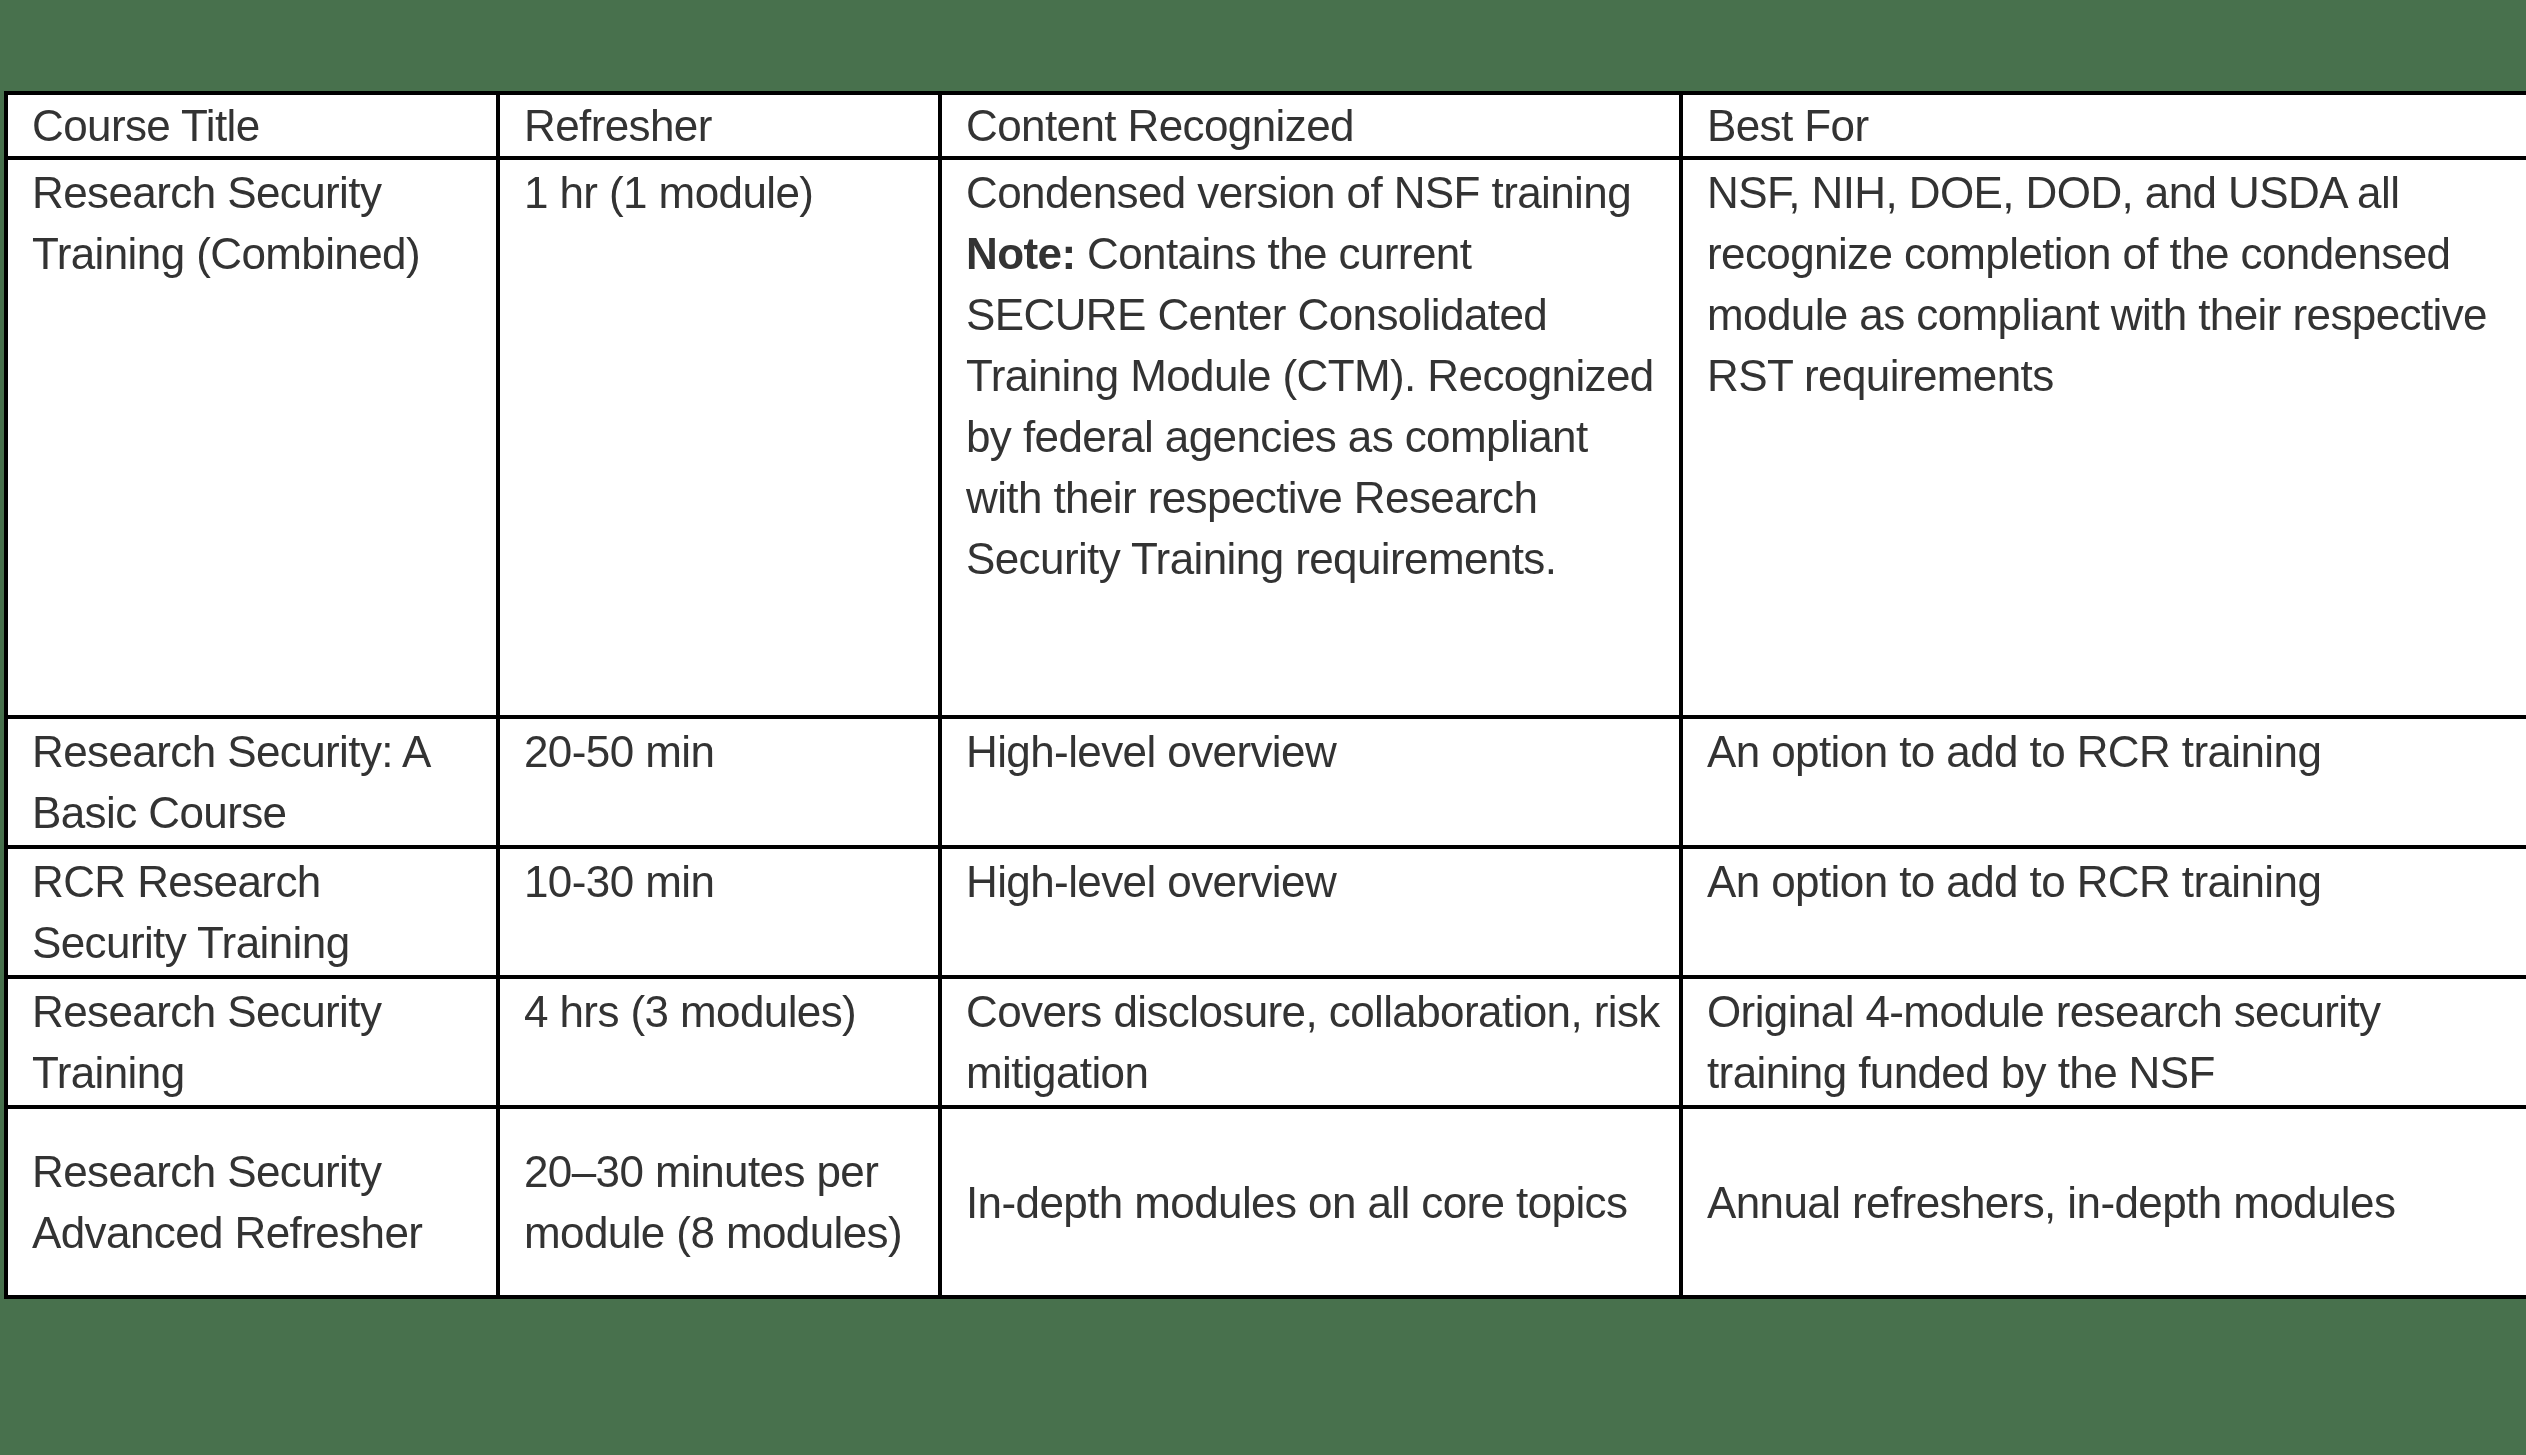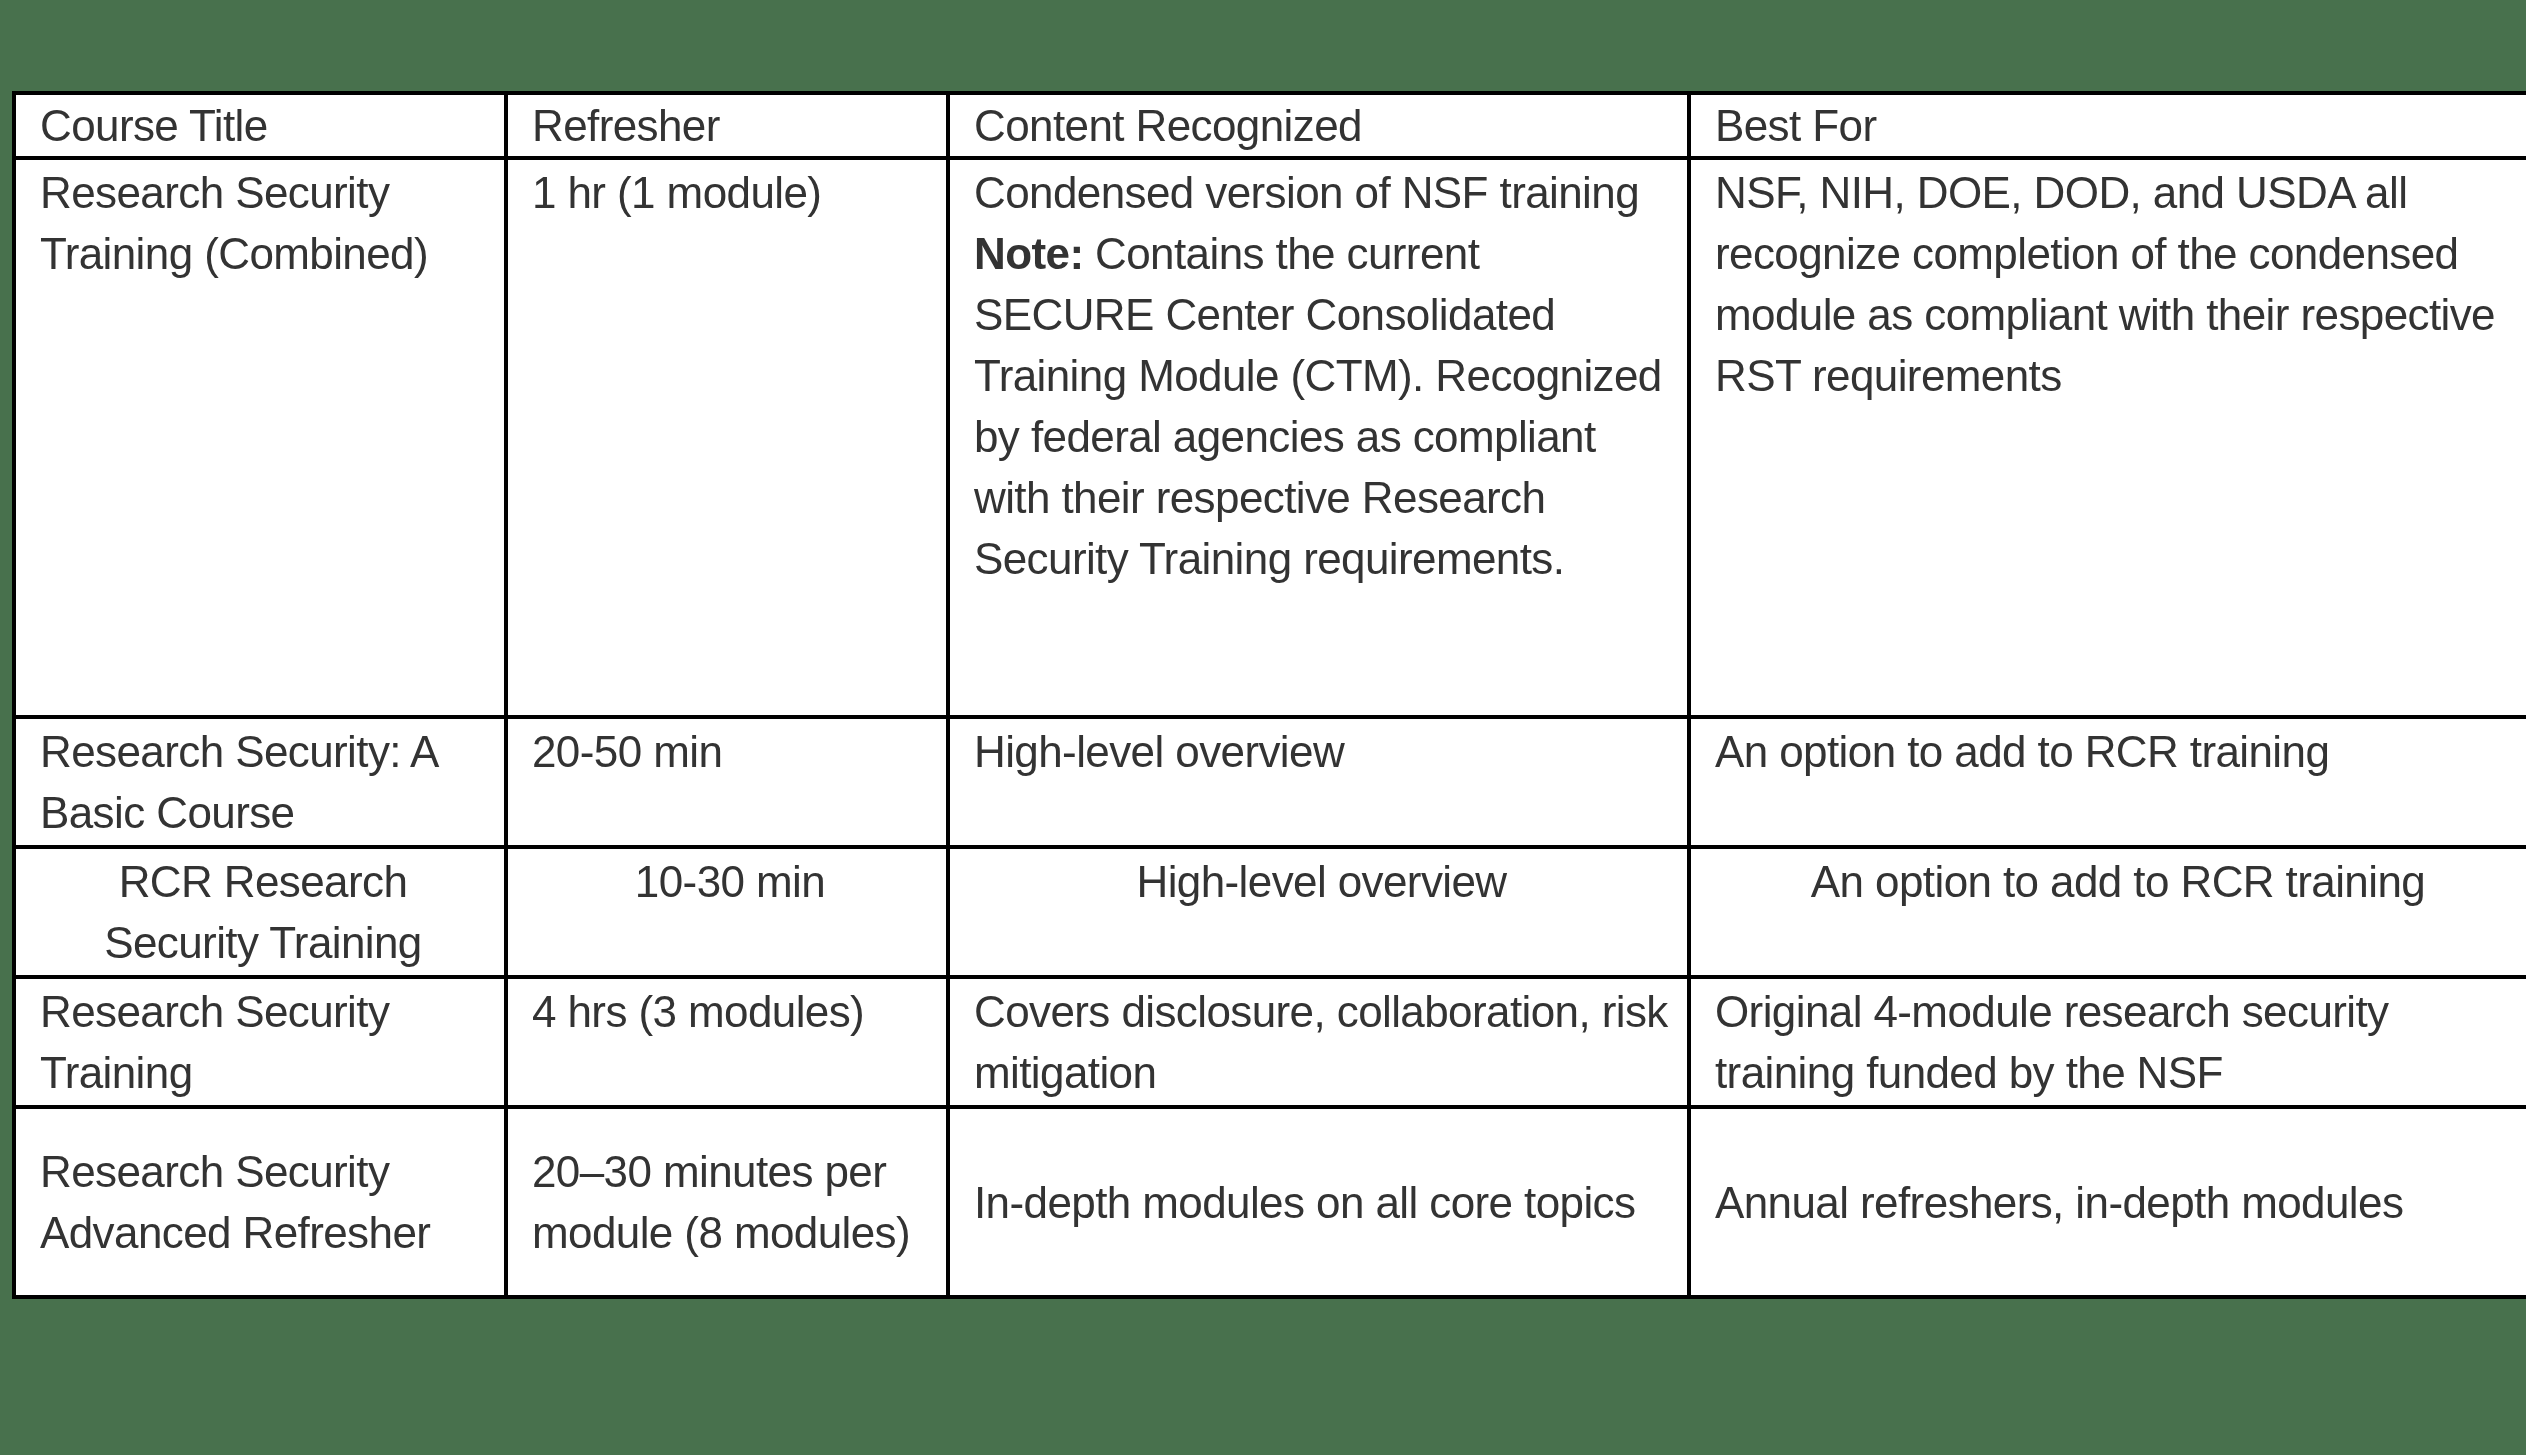--- a/index.html
+++ b/index.html
@@ -9,21 +9,21 @@
     body {
       width: 2527px;
       height: 1455px;
       background: #48714d;
       position: relative;
       overflow: hidden;
       font-family: "Liberation Sans", "DejaVu Sans", sans-serif;
     }
     .table-wrap {
       position: absolute;
-      left: 12px;
+      left: 4px;
       top: 91px;
       width: 2217px;
     }
     table {
       border-collapse: collapse;
       width: 2527px;
       table-layout: fixed;
       background: #ffffff;
     }
     col.c1 { width: 492px; }
@@ -46,21 +46,21 @@
       padding-top: 0;
       padding-bottom: 0;
     }
     td {
       vertical-align: top;
       padding-top: 2px;
       padding-bottom: 2px;
     }
     tr.row-1 td { height: 551px; }
     tr.row-2 td { height: 120px; }
-    tr.row-3 td { height: 119px; text-align: center; }
+    tr.row-3 td { height: 119px; }
     tr.row-4 td { height: 120px; }
     tr.row-5 td {
       height: 182px;
       vertical-align: middle;
     }
     .note-label {
       font-weight: bold;
       margin-top: 11px;
     }
     .note-text {

